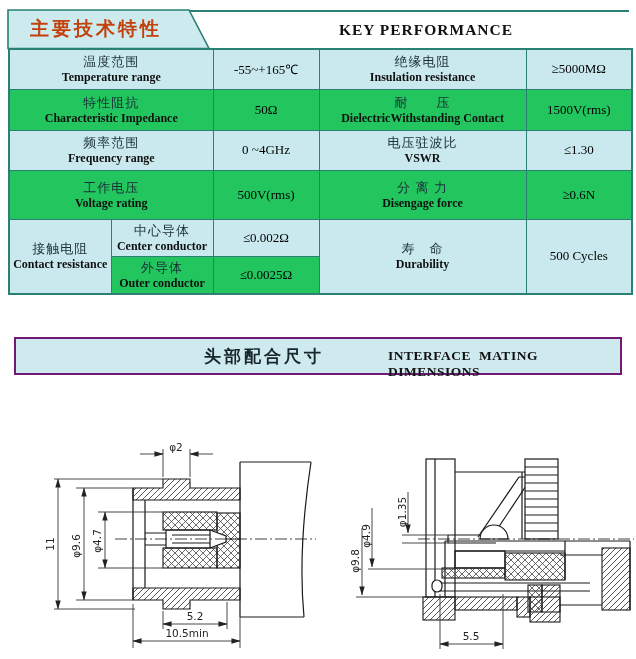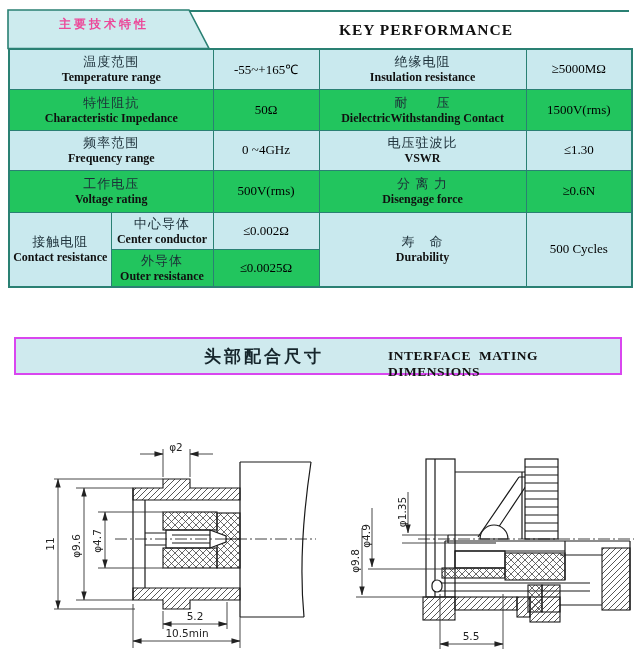--- a/index.html
+++ b/index.html
@@ -3,43 +3,43 @@
 <meta charset="utf-8">
 <style>
   html,body{margin:0;padding:0;}
   body{width:636px;height:659px;position:relative;background:#ffffff;
        font-family:"Liberation Sans",sans-serif;overflow:hidden;}
   .abs{position:absolute;}
 
   
   #top-line{left:8px;top:10px;width:621px;border-top:2px solid #2a8073;}
   #tab-svg{left:7px;top:9px;}
-  #tab-title{left:8px;top:16px;width:192px;text-align:center;
-             font-size:12px;font-weight:bold;letter-spacing:3px;color:#ec4899;}
+  #tab-title{left:0;top:16px;width:192px;text-align:center;
+             font-size:19px;font-weight:bold;letter-spacing:3px;color:#c2410c;}
   #key-perf{left:306px;top:21px;width:240px;text-align:center;
             font-family:"Liberation Serif",serif;font-weight:bold;
             font-size:15.5px;letter-spacing:1px;color:#111;}
 
   
   #spec-table{position:absolute;left:8px;top:48px;width:623px;
               border-collapse:collapse;table-layout:fixed;
               border:2px solid #2a8073;}
   #spec-table td{border:1px solid #2a8073;text-align:center;vertical-align:middle;
                  padding:0;overflow:hidden;}
   .row-blue{background:#c9e9ee;}
   .row-pale{background:#22c55e;}
   .lbl-cn{display:block;font-size:13px;letter-spacing:1px;color:#1c2f38;line-height:16px;}
   .lbl-en{display:block;font-family:"Liberation Serif",serif;font-weight:bold;
           font-size:12px;color:#101010;line-height:14px;}
   .val{font-family:"Liberation Serif",serif;font-weight:normal;font-size:13px;color:#000;}
   #contact-cell{box-shadow:2px 5px 0 -2px #b5c4c4;}
 
   
   #banner{left:14px;top:337px;width:604px;height:34px;background:#cfeaee;
-          border:2px solid #d946ef;}
+          border:2px solid #701a75;}
   #banner-cn{left:188px;top:6px;font-size:17px;font-weight:bold;
              letter-spacing:3px;color:#16262c;}
   #banner-en{left:372px;top:9px;font-family:"Liberation Serif",serif;
              font-weight:bold;font-size:13.5px;letter-spacing:.5px;
              word-spacing:4px;color:#111;}
 
   
   #drawings{left:0;top:420px;}
   .oln{fill:none;stroke:#1a1a1a;stroke-width:1.2;}
   .olnw{fill:#fff;stroke:#1a1a1a;stroke-width:1.2;}
@@ -98,21 +98,21 @@
       <span class="lbl-cn">频率范围</span>
       <span class="lbl-en">Frequency range</span>
     </td>
     <td class="val">0 ~4GHz</td>
     <td>
       <span class="lbl-cn">电压驻波比</span>
       <span class="lbl-en">VSWR</span>
     </td>
     <td class="val">≤1.30</td>
   </tr>
-  <tr class="row-pale" style="height:42px">
+  <tr class="row-pale" style="height:49px">
     <td colspan="2">
       <span class="lbl-cn">工作电压</span>
       <span class="lbl-en">Voltage rating</span>
     </td>
     <td class="val">500V(rms)</td>
     <td>
       <span class="lbl-cn">分 离 力</span>
       <span class="lbl-en">Disengage force</span>
     </td>
     <td class="val">≥0.6N</td>
@@ -129,21 +129,21 @@
     <td class="val">≤0.002Ω</td>
     <td rowspan="2" class="row-blue">
       <span class="lbl-cn">寿　命</span>
       <span class="lbl-en">Durability</span>
     </td>
     <td rowspan="2" class="val row-blue">500 Cycles</td>
   </tr>
   <tr class="row-pale" style="height:38px">
     <td>
       <span class="lbl-cn">外导体</span>
-      <span class="lbl-en">Outer resistance</span>
+      <span class="lbl-en">Outer conductor</span>
     </td>
     <td class="val">≤0.0025Ω</td>
   </tr>
 </tbody>
   </table>
 
 <div class="abs" id="banner">
   <span class="abs" id="banner-cn">头部配合尺寸</span>
   <span class="abs" id="banner-en">INTERFACE MATING DIMENSIONS</span>
 </div>

